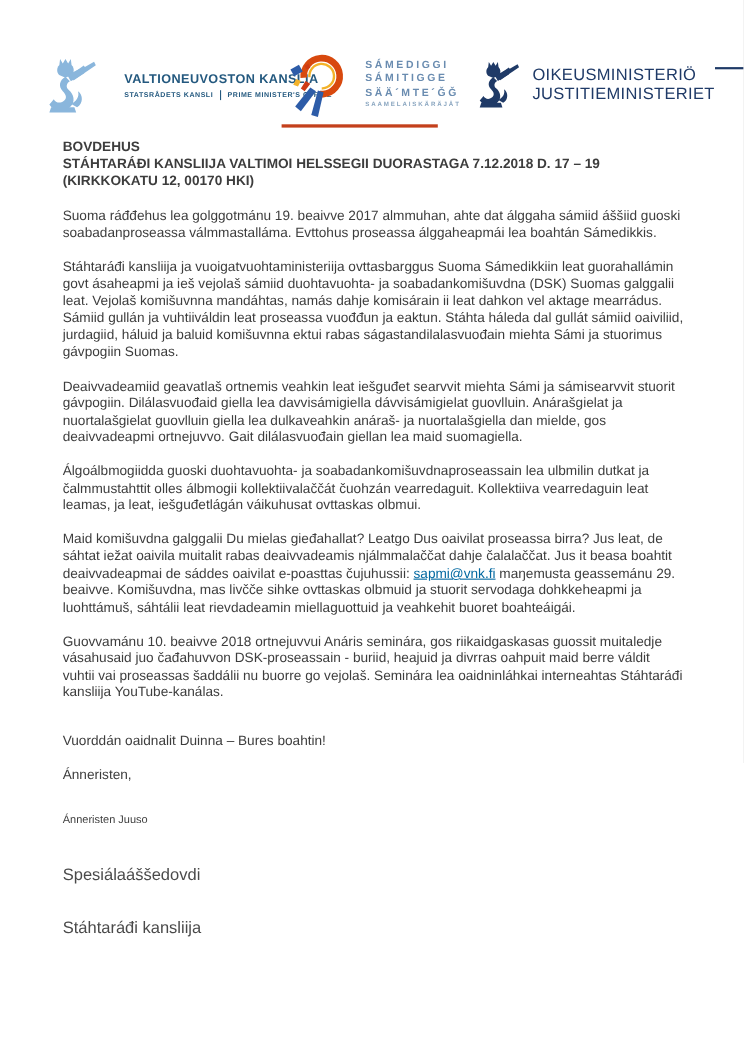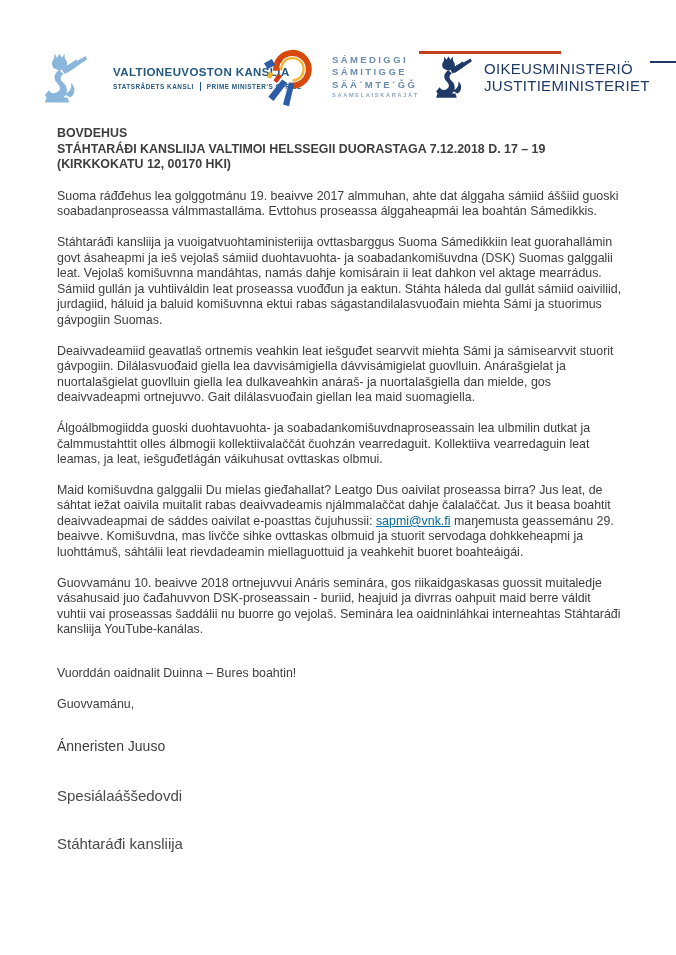--- a/index.html
+++ b/index.html
@@ -8,21 +8,21 @@
     width:676px;height:955px;
     background:#ffffff;
     margin:0 auto;
     font-family:"Liberation Sans", sans-serif;
     color:#3d3d3d;
     overflow:hidden;
   }
   
   .logo{position:absolute;display:flex;align-items:center;}
   .logo-vnk{left:40px;top:52px;}
-  .logo-sami{left:256px;top:46px;flex-direction:row;align-items:flex-start;}
+  .logo-sami{left:256px;top:46px;flex-direction:column;align-items:flex-start;}
   .logo-om{left:432px;top:55px;align-items:flex-start;}
   .lion{display:block;}
   .vnk-text{margin-left:21px;}
   .vnk-title{font-size:11.5px;font-weight:bold;color:#24597f;letter-spacing:.4px;white-space:nowrap;}
   .vnk-sub{display:flex;align-items:center;gap:6px;margin-top:4px;font-size:6.4px;
            font-weight:bold;color:#24597f;letter-spacing:.5px;white-space:nowrap;}
   .vnk-divider{width:1px;height:9px;background:#24597f;}
   .sami-row{display:flex;align-items:center;}
   .sami-text{margin-left:10px;}
   .sami-line{font-size:9.5px;font-weight:bold;letter-spacing:2.4px;color:#6a8cb0;
@@ -37,21 +37,21 @@
   
   .letter{position:absolute;left:57px;top:126px;width:566px;
           font-size:12.4px;line-height:15.6px;}
   .doc-title{font-weight:bold;margin:0 0 16px 0;}
   .doc-title div{white-space:nowrap;}
   .letter p{margin:0 0 15px 0;}
   .email-link{color:#0369a1;text-decoration:underline;cursor:pointer;}
   .closing-line{margin-top:28px !important;}
   .salutation{margin-top:12px !important;}
   .signature{margin-top:26px;}
-  .sig-name{font-size:14px;line-height:16px;}
+  .sig-name{font-size:10px;line-height:16px;}
   .sig-small{font-size:15px;line-height:13px;color:#4a4a4a;margin-top:35px;}
 </style>
 </head>
 <body>
 
 <div class="page">
 
   <div class="logo logo-vnk">
     <svg class="lion" viewBox="0 0 64 64" width="52" height="52" aria-hidden="true">
       <g fill="#8ab6dc">
@@ -130,21 +130,21 @@
     <p>Suoma ráđđehus lea golggotmánu 19. beaivve 2017 almmuhan, ahte dat álggaha sámiid áššiid guoski soabadanproseassa válmmastalláma. Evttohus proseassa álggaheapmái lea boahtán Sámedikkis.</p>
     <p>Stáhtaráđi kansliija ja vuoigatvuohtaministeriija ovttasbarggus Suoma Sámedikkiin leat guorahallámin govt ásaheapmi ja ieš vejolaš sámiid duohtavuohta- ja soabadankomišuvdna (DSK) Suomas galggalii leat. Vejolaš komišuvnna mandáhtas, namás dahje komisárain ii leat dahkon vel aktage mearrádus. Sámiid gullán ja vuhtiiváldin leat proseassa vuođđun ja eaktun. Stáhta háleda dal gullát sámiid oaiviliid, jurdagiid, háluid ja baluid komišuvnna ektui rabas ságastandilalasvuođain miehta Sámi ja stuorimus gávpogiin Suomas.</p>
     <p>Deaivvadeamiid geavatlaš ortnemis veahkin leat iešguđet searvvit miehta Sámi ja sámisearvvit stuorit gávpogiin. Dilálasvuođaid giella lea davvisámigiella dávvisámigielat guovlluin. Anárašgielat ja nuortalašgielat guovlluin giella lea dulkaveahkin anáraš- ja nuortalašgiella dan mielde, gos deaivvadeapmi ortnejuvvo. Gait dilálasvuođain giellan lea maid suomagiella.</p>
     <p>Álgoálbmogiidda guoski duohtavuohta- ja soabadankomišuvdnaproseassain lea ulbmilin dutkat ja čalmmustahttit olles álbmogii kollektiivalaččát čuohzán vearredaguit. Kollektiiva vearredaguin leat leamas, ja leat, iešguđetlágán váikuhusat ovttaskas olbmui.</p>
 
     <p><span>Maid komišuvdna galggalii Du mielas gieđahallat? Leatgo Dus oaivilat proseassa birra? Jus leat, de sáhtat iežat oaivila muitalit rabas deaivvadeamis njálmmalaččat dahje čalalaččat. Jus it beasa boahtit deaivvadeapmai de sáddes oaivilat e-poasttas čujuhussii: </span><a class="email-link" href="#">sapmi@vnk.fi</a><span> maŋemusta geassemánu 29. beaivve.  Komišuvdna, mas livčče sihke ovttaskas olbmuid ja stuorit servodaga dohkkeheapmi ja luohttámuš, sáhtálii leat rievdadeamin miellaguottuid ja veahkehit buoret boahteáigái.</span></p>
 
     <p>Guovvamánu 10. beaivve 2018 ortnejuvvui Anáris seminára, gos riikaidgaskasas guossit muitaledje vásahusaid juo čađahuvvon DSK-proseassain -  buriid, heajuid ja divrras oahpuit maid berre váldit vuhtii vai proseassas šaddálii nu buorre go vejolaš. Seminára lea oaidninláhkai interneahtas Stáhtaráđi kansliija YouTube-kanálas.</p>
 
     <p class="closing-line">Vuorddán oaidnalit Duinna – Bures boahtin!</p>
-    <p class="salutation">Guovvamánu,</p>
+    <p class="salutation">Ánneristen,</p>
 
     <div class="signature">
       <div class="sig-name">Ánneristen Juuso</div>
       <div class="sig-small">Spesiálaáššedovdi</div>
       <div class="sig-small">Stáhtaráđi kansliija</div>
     </div>
 
   </div>
 </div>
 

